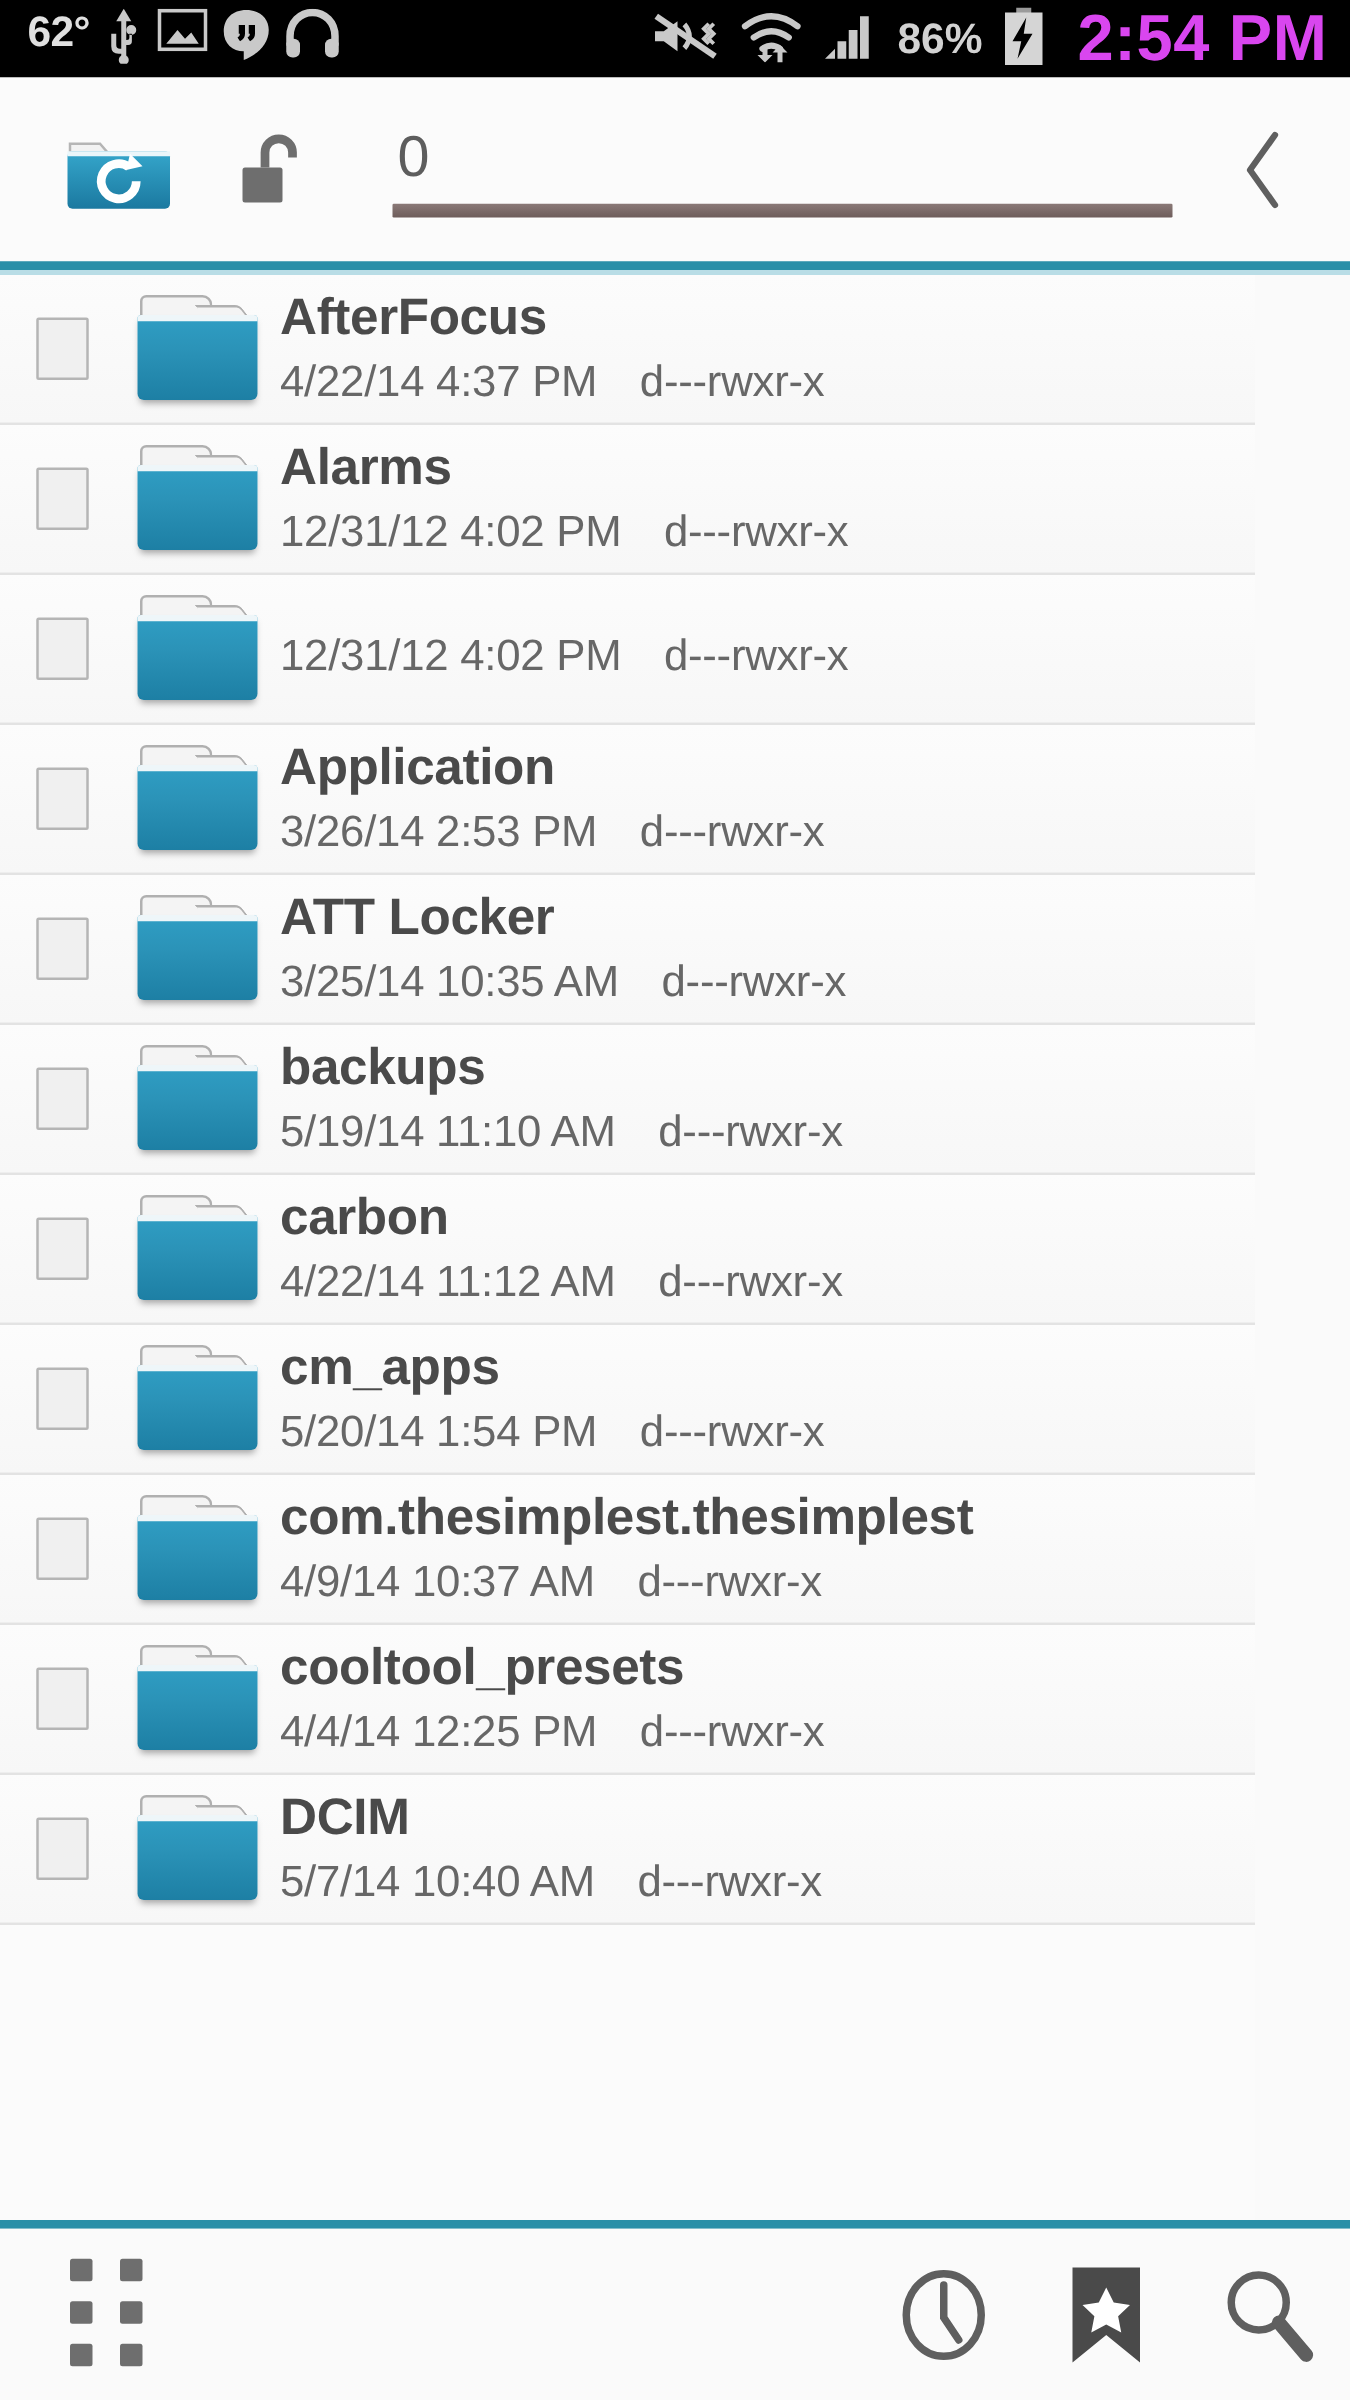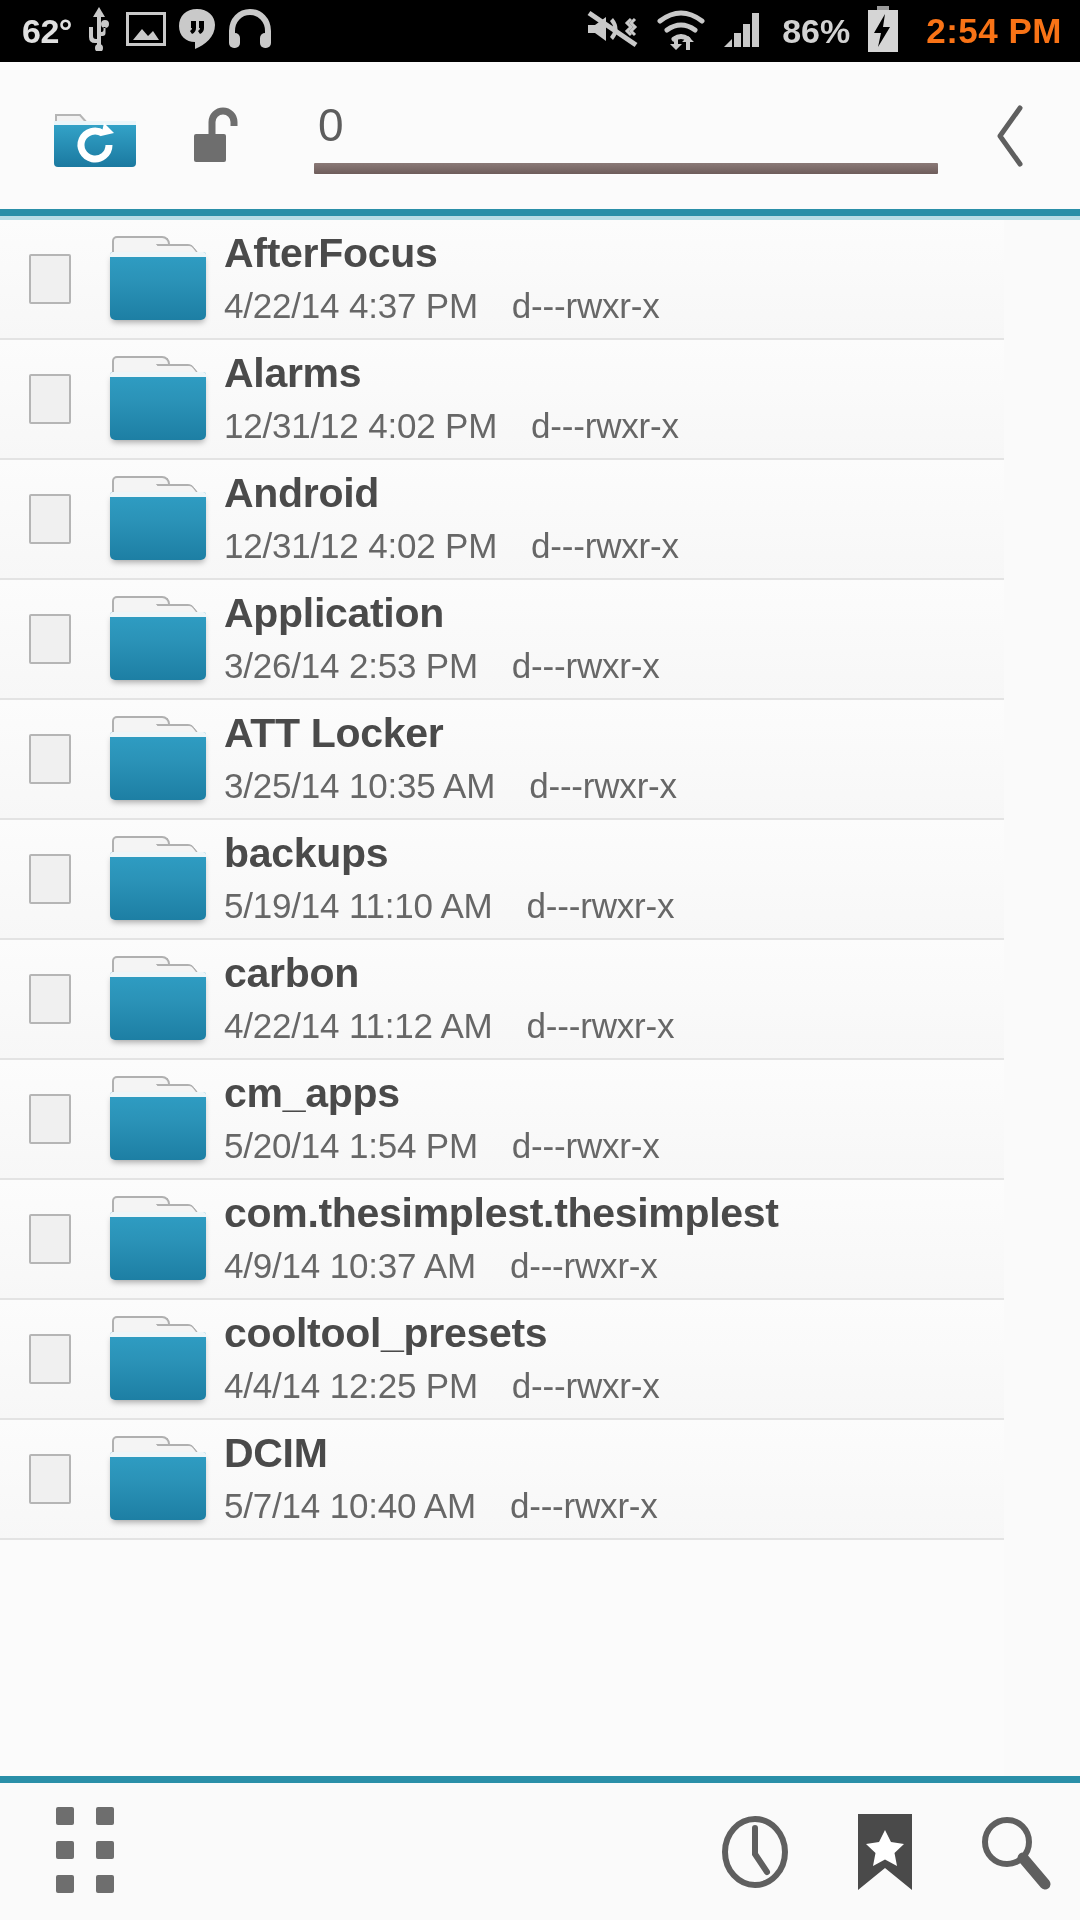--- a/index.html
+++ b/index.html
@@ -10,24 +10,24 @@
     overflow:hidden;
     position:relative;
   }
 
   
   #statusbar{
     position:absolute; top:0; left:0; width:1080px; height:62px;
     background:#000; color:#c9c9c9;
     display:flex; align-items:center;
   }
-  .sb-left{ display:flex; align-items:center; gap:12px; padding-left:22px; flex:1; }
+  .sb-left{ display:flex; gap:12px; padding-left:22px; flex:1; }
   .sb-right{ display:flex; align-items:center; gap:16px; padding-right:18px;font-weight:bold; }
   #temp{ font-size:34px; font-weight:bold; color:#e0e0e0; letter-spacing:-.5px;}
-  #clocktext{ font-size:35px; color:#f97316; letter-spacing:.5px; margin-left:10px;}
+  #clocktext{ font-size:52px; color:#d946ef; letter-spacing:.5px; margin-left:10px;}
   #battpct{ font-size:34px; color:#d2d2d2; }
   .sb-icon{ display:block; }
 
   
   #toolbar{
     position:absolute; top:62px; left:0; width:1080px; height:147px;
     background:#fbfbfb;
     display:flex; align-items:center;
   }
   #refresh-folder{ margin-left:52px; width:86px; height:66px; position:relative; flex:none; }
@@ -306,21 +306,20 @@
         <div class="cbox"></div>
       </div>
       <div class="rowicon">
         <div class="folder">
           <div class="tab"></div>
           <div class="body"></div>
           <div class="lip"></div>
         </div>
       </div>
       <div class="rowtext">
-        <div class="fname">Android</div>
         <div class="fmeta"><span>12/31/12 4:02 PM</span><span class="perm">d---rwxr-x</span></div>
       </div>
     </div>
     <div class="row">
       <div class="rowcheck">
         <div class="cbox"></div>
       </div>
       <div class="rowicon">
         <div class="folder">
           <div class="tab"></div>

